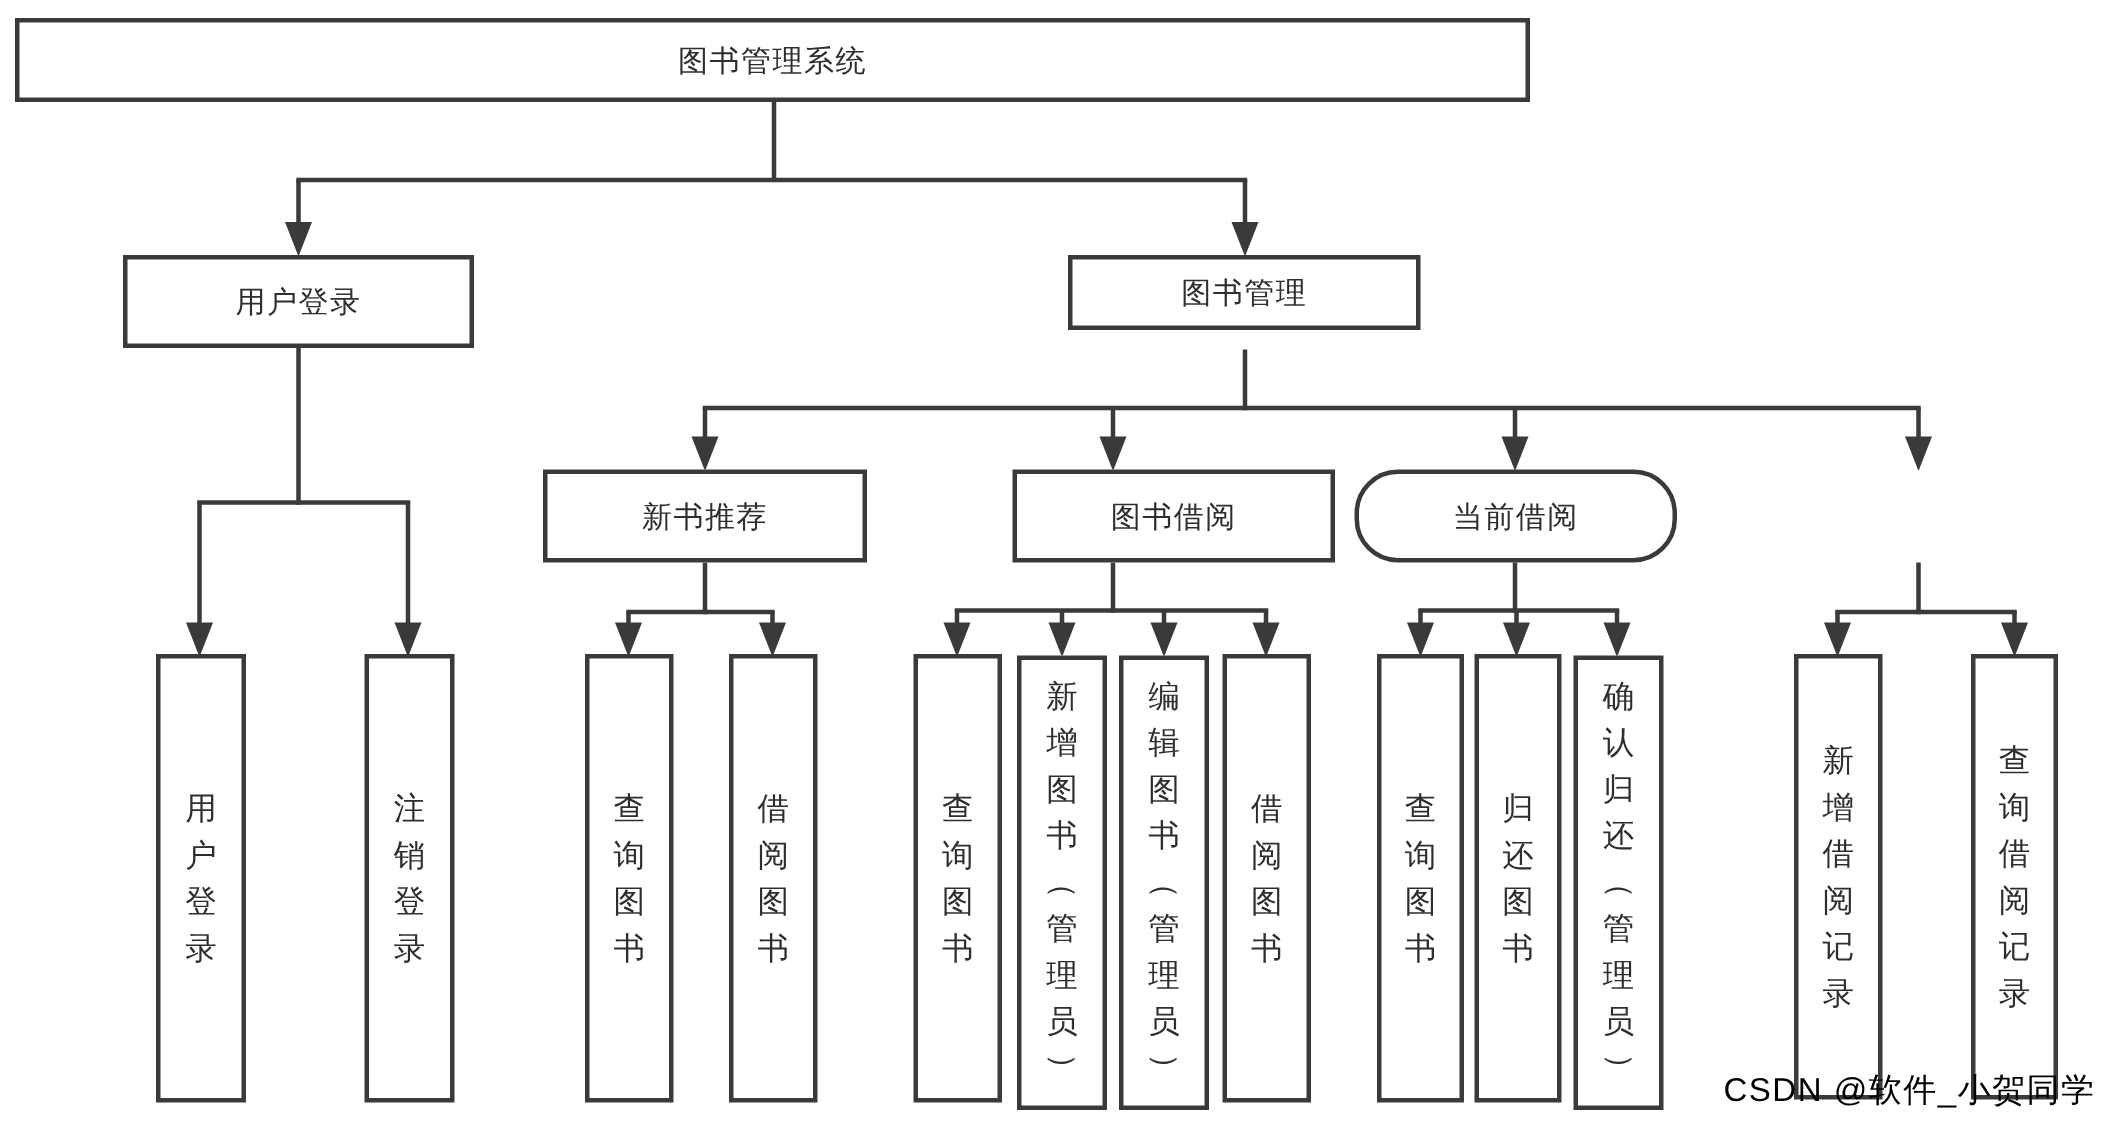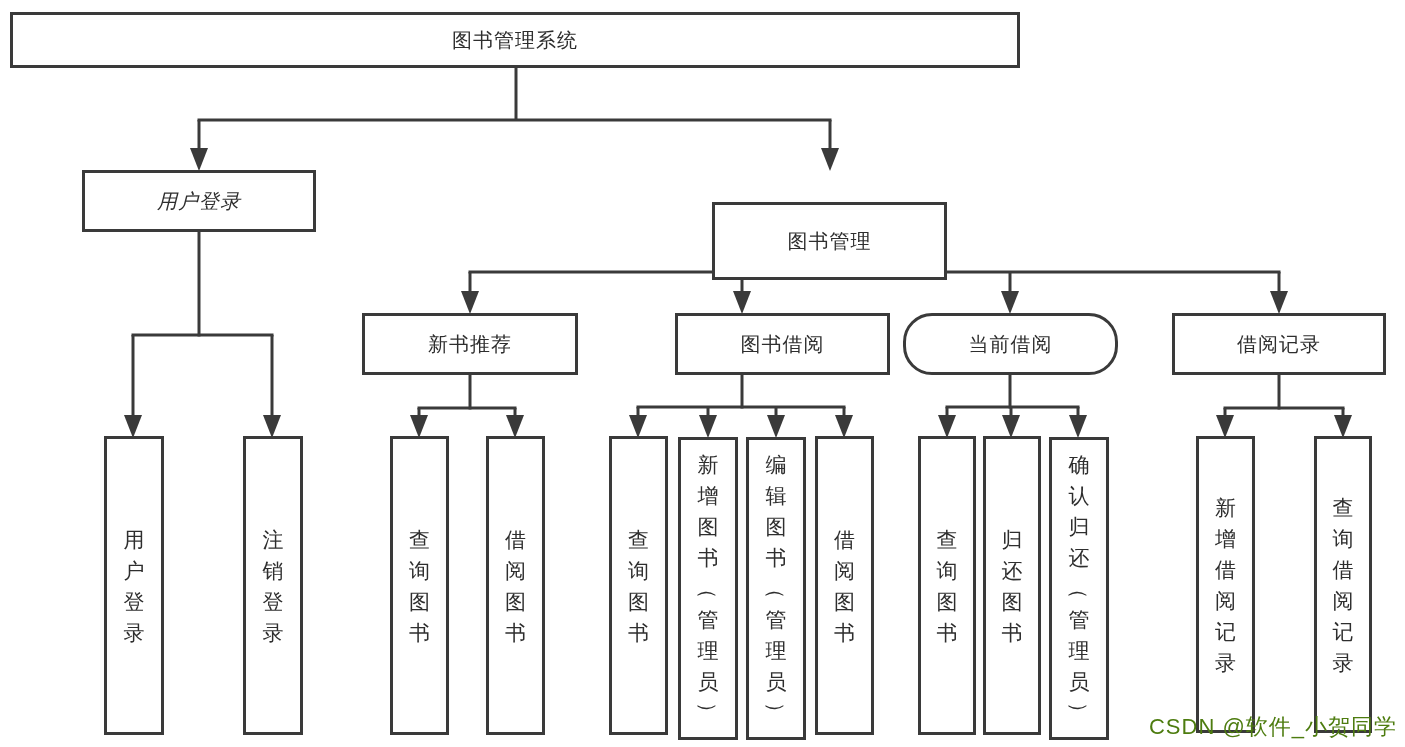--- a/index.html
+++ b/index.html
@@ -52,21 +52,21 @@
     text-align: center;
   }
   .vrot {
     transform: rotate(90deg);
   }
   #watermark {
     position: absolute;
     top: 712px;
     right: 8px;
     font-size: 22px;
-    color: #4d7c0f;
+    color: #000000;
     letter-spacing: 1px;
     z-index: 5;
     white-space: nowrap;
   }
 </style>
 </head>
 <body>
 
 <div id="canvas">
 
@@ -140,38 +140,35 @@
 
       <polygon points="1216,415 1234,415 1225,438"></polygon>
       <polygon points="1334,415 1352,415 1343,438"></polygon>
     </g>
   </svg>
 
   <div class="box" style="left:10px; top:12px; width:1010px; height:56px;">
     <span>图书管理系统</span>
   </div>
 
-  <div class="box" style="left:82px; top:170px; width:234px; height:62px;font-style:italic;">
+  <div class="box" style="left:82px; top:170px; width:234px; height:62px;">
     <span>用户登录</span>
   </div>
-  <div class="box" style="left:712px; top:170px; width:235px; height:78px;margin-top:32px;">
+  <div class="box" style="left:712px; top:170px; width:235px; height:50px;">
     <span>图书管理</span>
   </div>
 
   <div class="box" style="left:362px; top:313px; width:216px; height:62px;">
     <span>新书推荐</span>
   </div>
   <div class="box" style="left:635px; top:313px; width:215px; height:62px;margin-left:40px;">
     <span>图书借阅</span>
   </div>
   <div class="box" style="left:903px; top:313px; width:215px; height:62px;border-radius:29px;">
     <span>当前借阅</span>
-  </div>
-  <div class="box" style="left:1172px; top:313px; width:214px; height:62px;">
-    <span>借阅记录</span>
   </div>
 
   <div class="vbox" style="left:104px; top:436px; width:60px; height:299px;">
       <span class="vchar">用</span>
       <span class="vchar">户</span>
       <span class="vchar">登</span>
       <span class="vchar">录</span>
     </div>
   <div class="vbox" style="left:243px; top:436px; width:60px; height:299px;">
       <span class="vchar">注</span>

